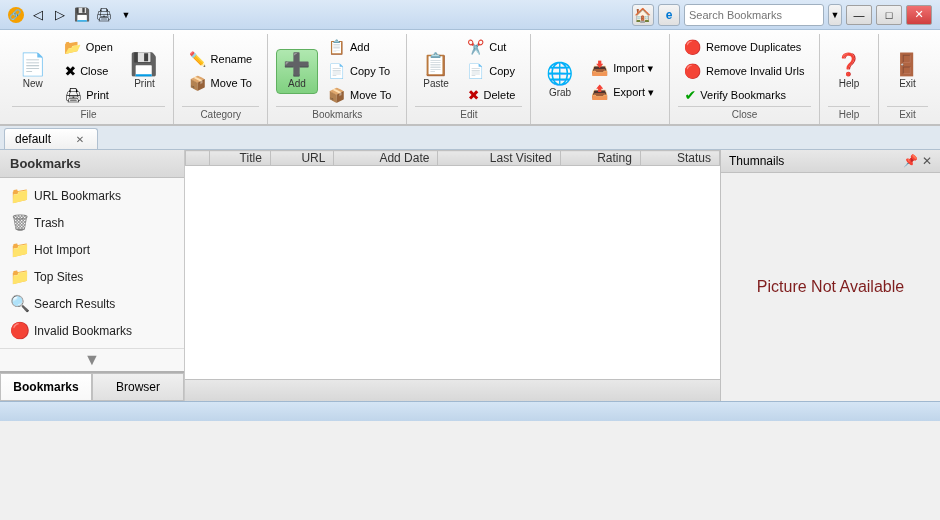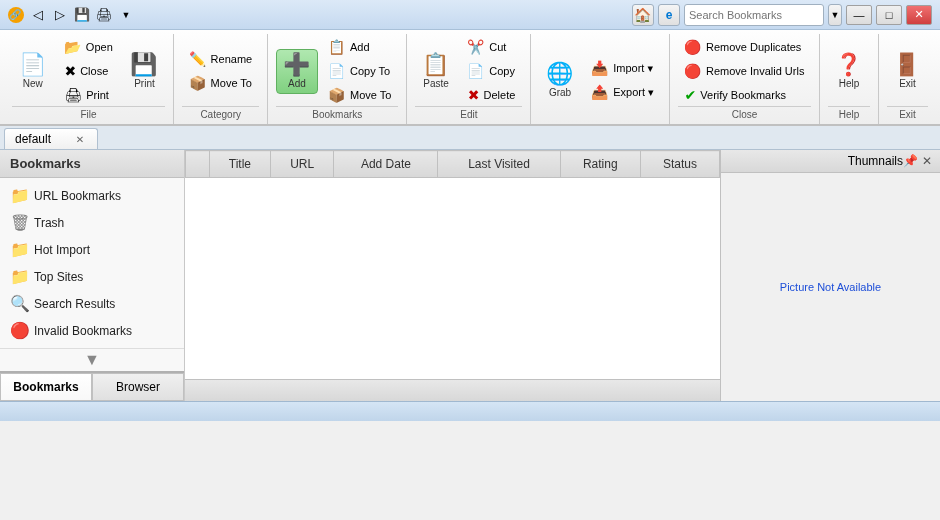--- a/index.html
+++ b/index.html
@@ -239,22 +239,22 @@
       background: white;
     }
     table {
       width: 100%;
       border-collapse: collapse;
       font-size: 12px;
     }
     thead th {
       background: linear-gradient(to bottom, #e8e8e8, #d8d8d8);
       border: 1px solid #c0c0c0;
-      padding: 6px 8px;
-      text-align: center;
+      padding: 0 8px;
+      text-align: right;
       font-weight: normal;
       color: #333;
       position: sticky;
       top: 12px;
       white-space: nowrap;
     }
     thead th:first-child { width: 24px; }
     .table-bottom-bar {
       height: 22px;
       background: linear-gradient(to bottom, #e8e8e8, #d8d8d8);
@@ -265,35 +265,35 @@
     .thumbnails-panel {
       width: 220px;
       background: #f0f0f0;
       border-left: 1px solid #c0c0c0;
       display: flex;
       flex-direction: column;
     }
     .thumbnails-header {
       display: flex;
       align-items: center;
-      justify-content: flex-end;
+      justify-content: space-between;
       padding: 4px 8px;
       background: linear-gradient(to bottom, #e8e8e8, #d8d8d8);
       border-bottom: 1px solid #c0c0c0;
       font-size: 12px;
     }
     .thumbnails-header-icons { display: flex; gap: 4px; }
     .thumb-header-icon { cursor: pointer; font-size: 12px; color: #555; }
     .thumbnails-content {
       flex: 1;
       display: flex;
       align-items: center;
       justify-content: center;
-      color: #1d4ed8;
-      font-size: 11px;
+      color: #7f1d1d;
+      font-size: 16px;
     }
 
     
     .status-bar {
       height: 20px;
       background: linear-gradient(to bottom, #d5e5f5, #c0d5ea);
       border-top: 1px solid #a0b8d0;
       display: flex;
       align-items: center;
       padding: 0 8px;

